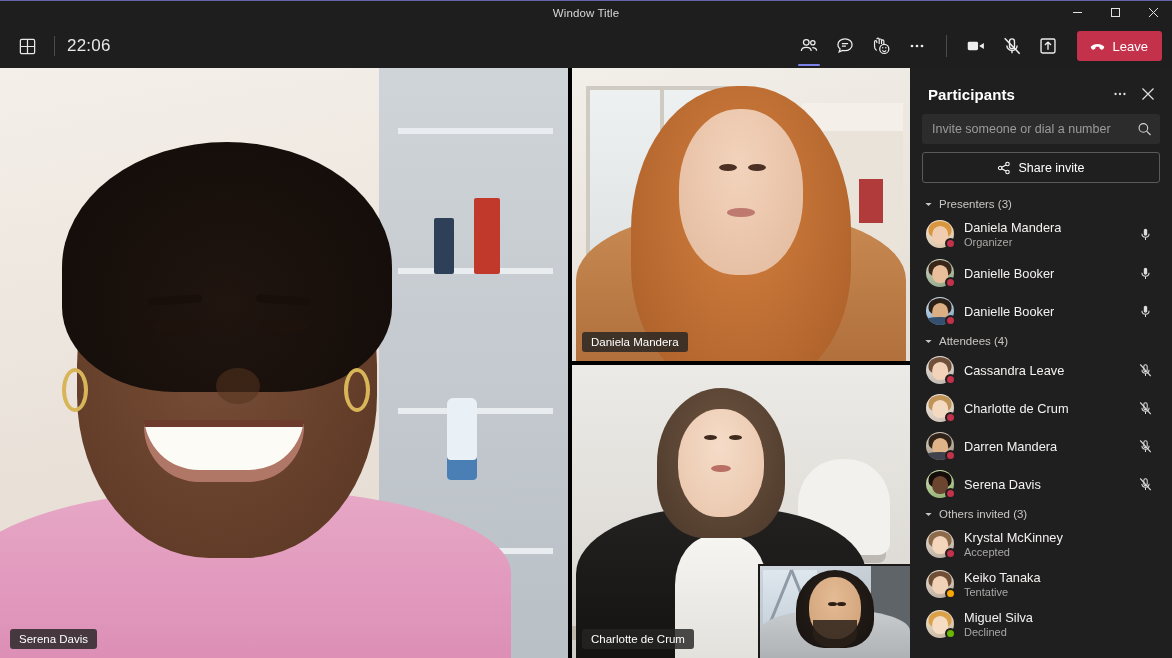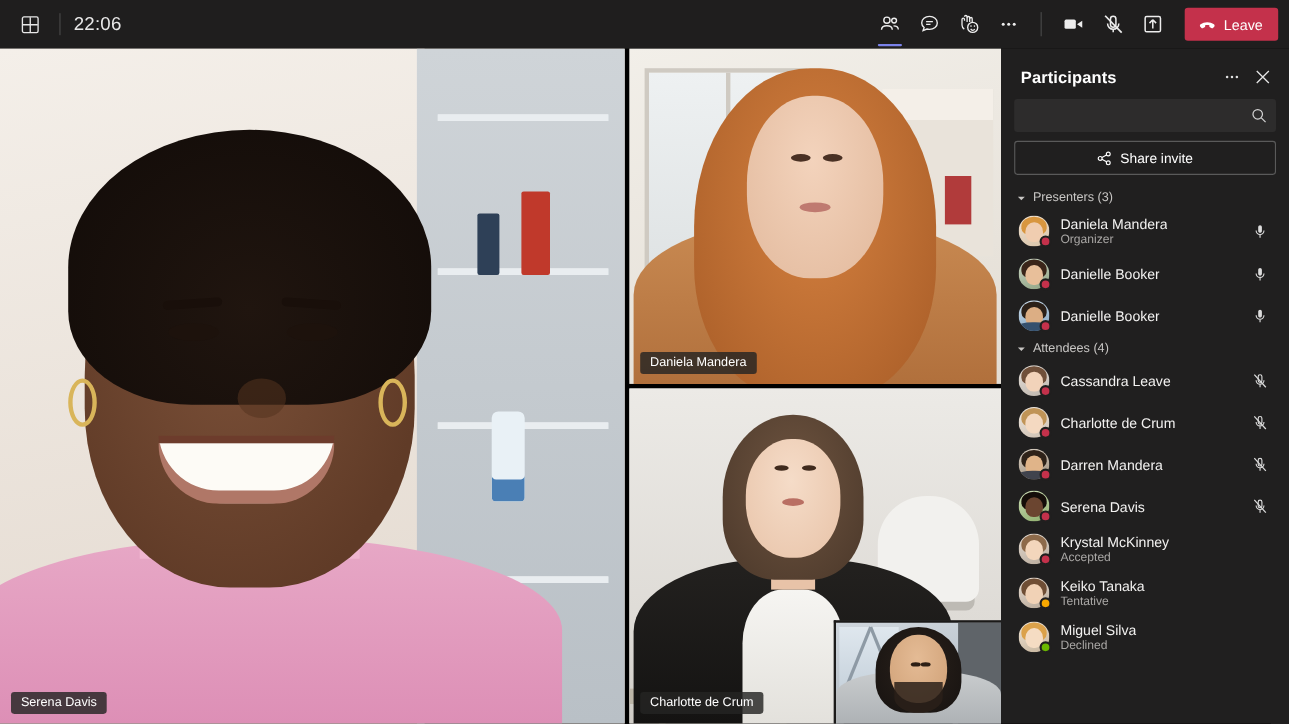--- a/index.html
+++ b/index.html
@@ -290,20 +290,40 @@
   .af .bg { position:absolute; inset:0; }
   .af .hd { position:absolute; left:50%; top:22%; width:56%; height:62%; transform:translateX(-50%); border-radius:50% 50% 46% 46%; }
   .af .hr { position:absolute; left:50%; top:2%; width:82%; height:62%; transform:translateX(-50%); border-radius:50% 50% 38% 38%; }
   .af .bd { position:absolute; left:50%; bottom:0; width:108%; height:28%; transform:translateX(-50%); border-radius:46% 46% 0 0; }
 </style>
 </head>
 <body>
 
 <div id="app">
 
+  <div class="titlebar">
+    <div class="title-text">Window Title</div>
+    <div class="wincontrols">
+      <div class="winbtn">
+        <svg width="11" height="11" viewBox="0 0 11 11">
+            <path d="M1 5.5h9" stroke="currentColor" stroke-width="1"></path>
+          </svg>
+      </div>
+      <div class="winbtn">
+        <svg width="11" height="11" viewBox="0 0 11 11">
+            <rect x="1.5" y="1.5" width="8" height="8" fill="none" stroke="currentColor" stroke-width="1"></rect>
+          </svg>
+      </div>
+      <div class="winbtn close">
+        <svg width="11" height="11" viewBox="0 0 11 11">
+            <path d="M1 1l9 9M10 1l-9 9" stroke="currentColor" stroke-width="1"></path>
+          </svg>
+      </div>
+    </div>
+  </div>
 
   <div class="toolbar">
     <div class="tb-left">
       <div class="layout-btn">
         <svg width="19" height="19" viewBox="0 0 20 20">
           <rect x="2.5" y="2.5" width="15" height="15" rx="1.5" fill="none" stroke="currentColor" stroke-width="1.3"></rect>
           <path d="M10 2.8v14.4M2.8 10h14.4" stroke="currentColor" stroke-width="1.3"></path>
         </svg>
       </div>
       <div class="tb-divider"></div>
@@ -477,20 +497,21 @@
             <svg width="14" height="14" viewBox="0 0 14 14">
               <path d="M1.5 1.5l11 11M12.5 1.5l-11 11" stroke="currentColor" stroke-width="1.2"></path>
             </svg>
           </div>
         </div>
       </div>
 
       <div class="panel-body">
 
         <div class="search-wrap">
+          <input class="search-input" type="text" placeholder="Invite someone or dial a number" style="">
           <span class="search-icon">
             <svg width="15" height="15" viewBox="0 0 16 16">
               <circle cx="6.8" cy="6.8" r="4.6" fill="none" stroke="currentColor" stroke-width="1.2"></circle>
               <path d="M10.3 10.3L14.4 14.4" stroke="currentColor" stroke-width="1.2"></path>
             </svg>
           </span>
         </div>
 
         <button class="share-btn">
           <span>
@@ -683,20 +704,28 @@
           <div class="mic">
             <svg width="15" height="15" viewBox="0 0 16 16">
               <path d="M8 1.8c-1 0-1.8.8-1.8 1.8v3.8c0 1 .8 1.8 1.8 1.8s1.8-.8 1.8-1.8V3.6c0-1-.8-1.8-1.8-1.8z" fill="none" stroke="currentColor" stroke-width="1.1"></path>
               <path d="M4.2 7.1c0 2.1 1.7 3.8 3.8 3.8s3.8-1.7 3.8-3.8" fill="none" stroke="currentColor" stroke-width="1.1"></path>
               <path d="M8 11.1v2.8" stroke="currentColor" stroke-width="1.1"></path>
               <path d="M2.4 1.6l11.2 12.3" stroke="currentColor" stroke-width="1.2"></path>
             </svg>
           </div>
         </div>
 
+        <div class="group-head">
+          <span class="caret">
+            <svg width="9" height="9" viewBox="0 0 10 10">
+                <path d="M1.5 3.3L5 6.8l3.5-3.5z" fill="currentColor"></path>
+              </svg>
+          </span>
+          <span>Others invited (3)</span>
+        </div>
 
         <div class="prow tall">
           <div class="avatar">
             <div class="photo">
                 <div class="af">
               <div class="bg" style="background:linear-gradient(160deg,#e6ddd4,#b8aa9b)"></div>
               <div class="hr" style="background:#8d6a4a"></div>
               <div class="hd" style="background:#f3d6bc"></div>
             </div>
               </div>

